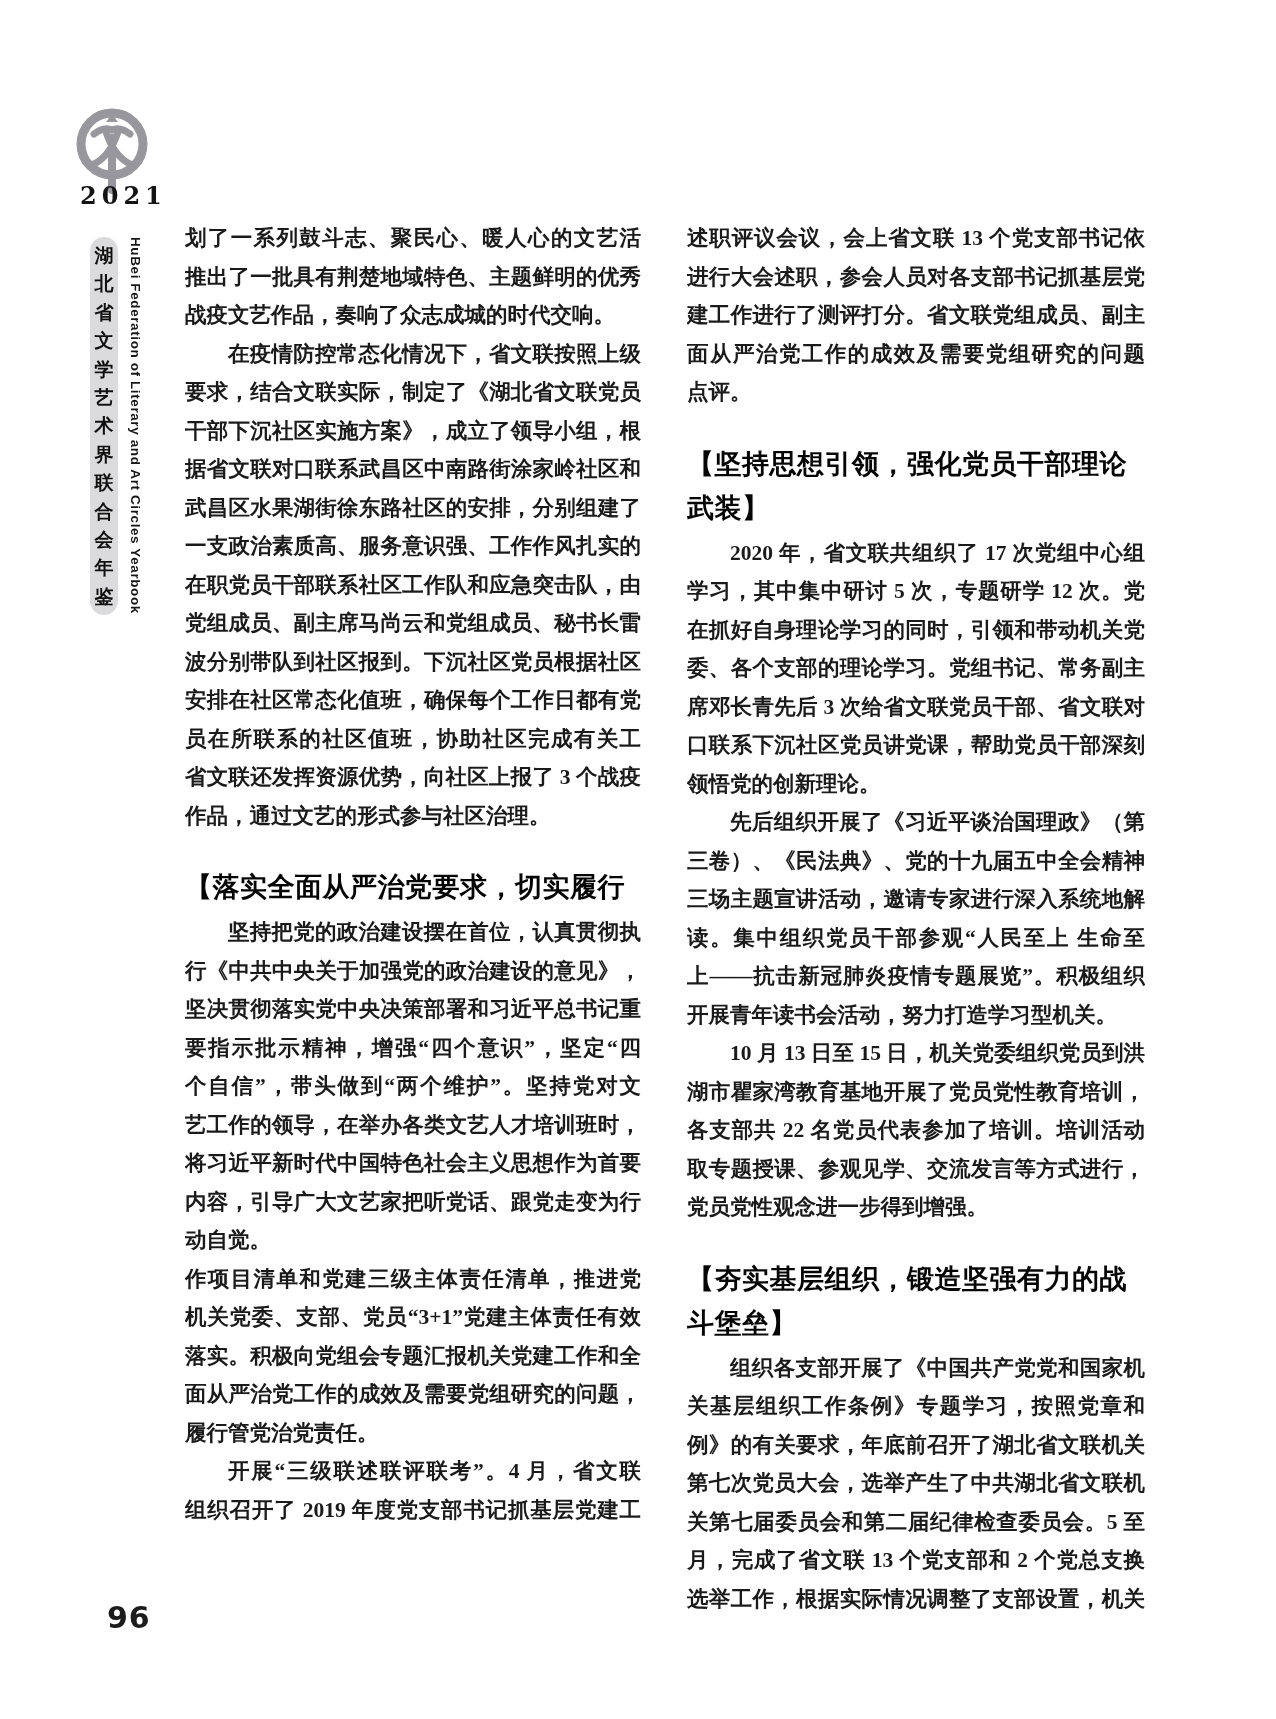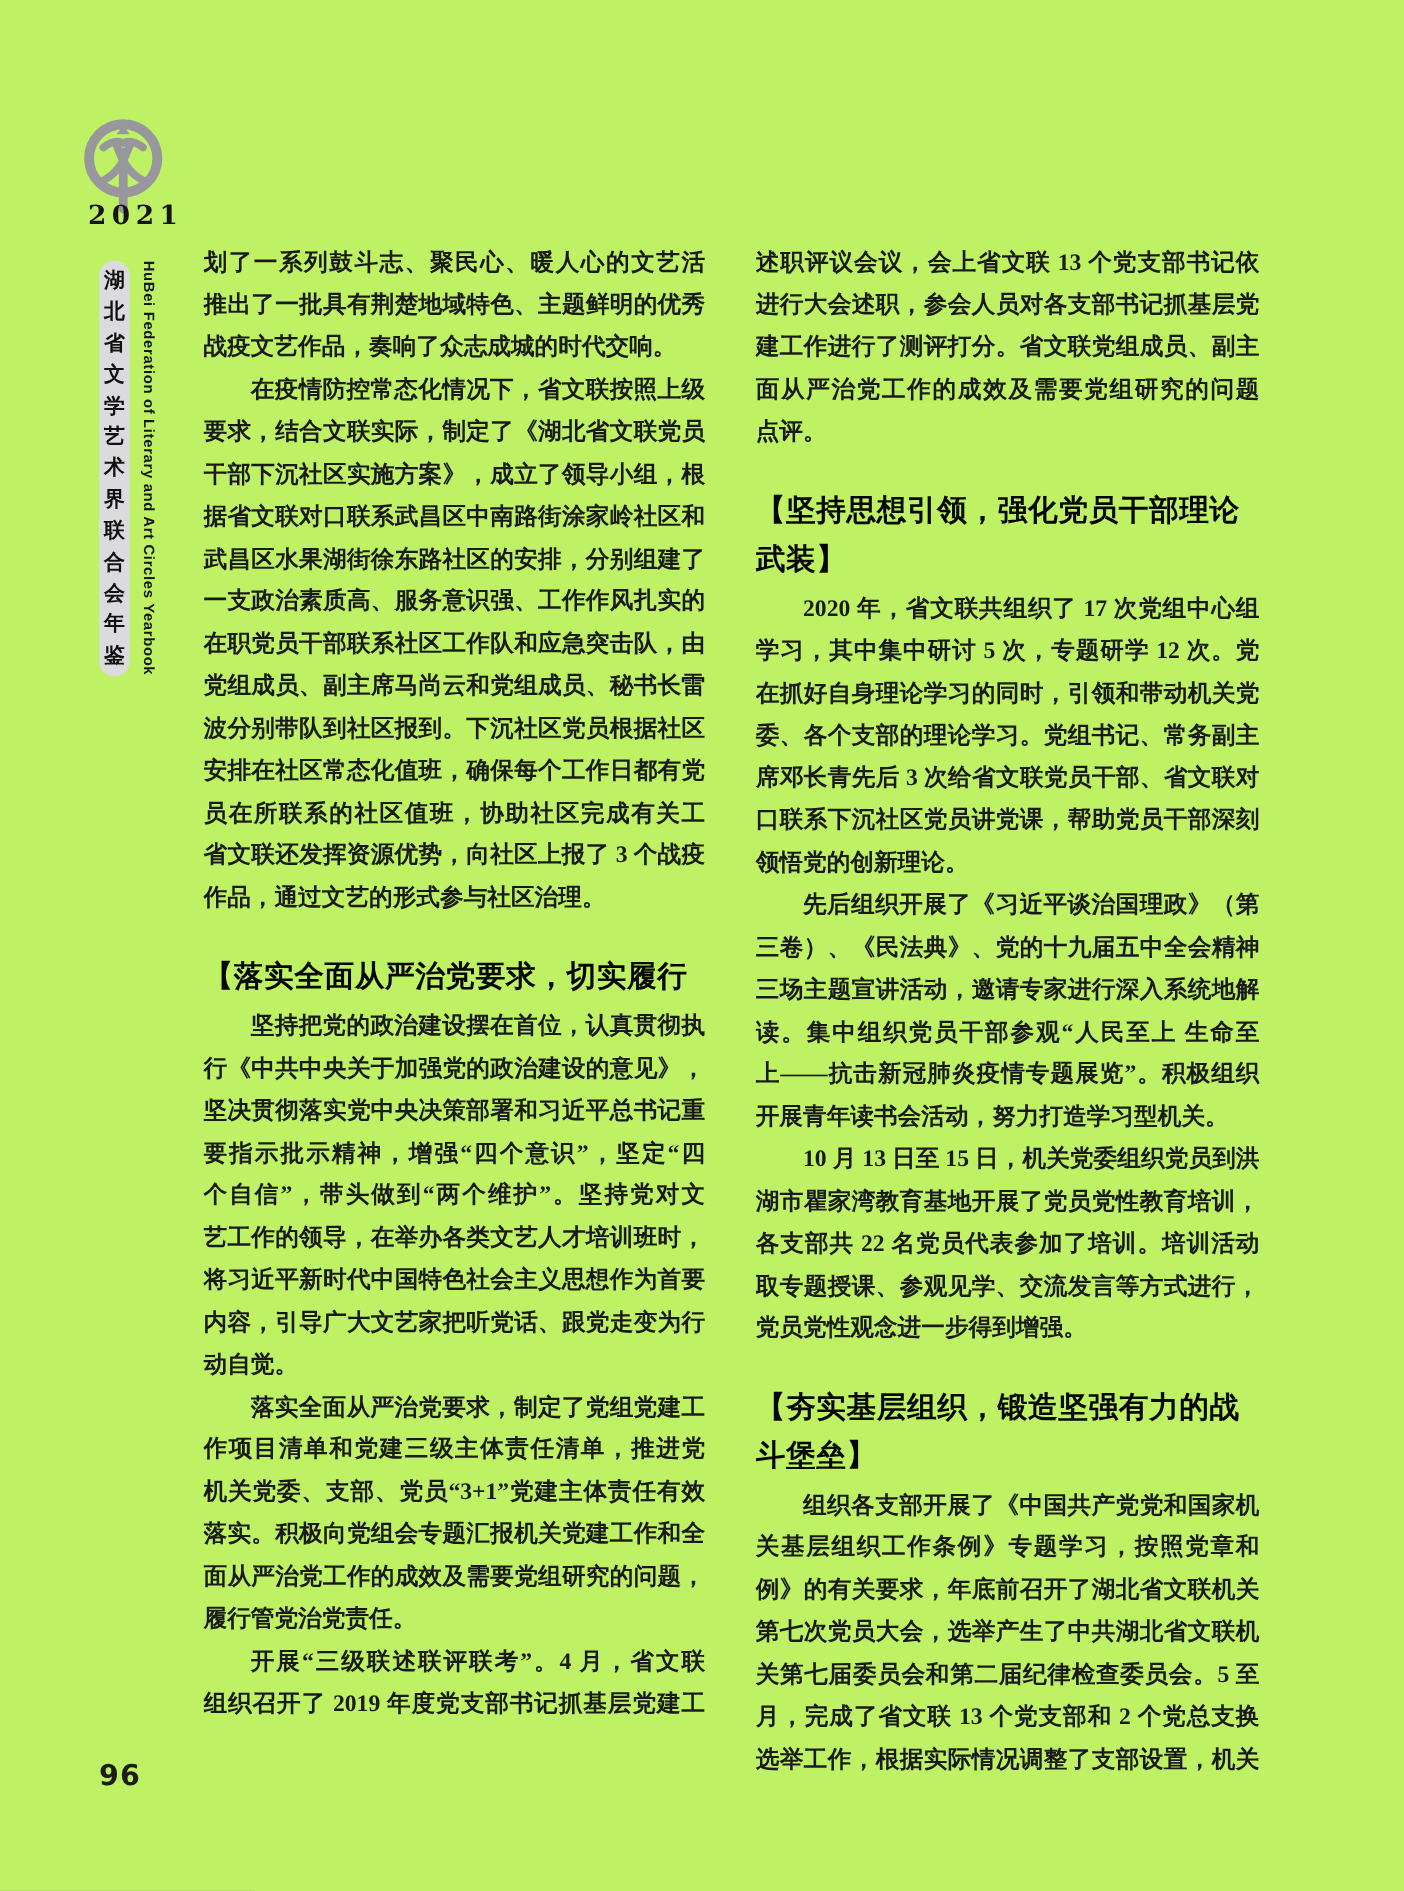--- a/index.html
+++ b/index.html
@@ -1,19 +1,19 @@
 <!DOCTYPE html>
 <html><head>
 <meta charset="utf-8">
 <style>
   html,body{margin:0;padding:0;background:#888;}
   .page{
     position:relative;
     width:1276px;height:1719px;
-    background:#bef264;
+    background:#ffffff;
     overflow:hidden;
     font-family:"Liberation Serif", serif;
     color:#1a1a1a;
   }
   
   .logo{position:absolute;left:74px;top:104px;width:78px;height:92px;}
   .year{
     position:absolute;left:80px;top:181px;width:70px;
     font-family:"DejaVu Serif", serif;font-weight:bold;
     font-size:24px;letter-spacing:5px;color:#141414;
@@ -53,23 +53,23 @@
     font-family:Liberation Sans, sans-serif;
     font-weight:800;font-size:27px;
     height:44px;line-height:44px;
     letter-spacing:0.5px;color:#050505;
     margin-top:0;text-align:left;
   }
   .line.body + .line.heading{margin-top:30px;}
   .line.heading + .line.body{margin-top:4px;}
   
   .pagenum{
-    position:absolute;left:90px;top:1600px;
+    position:absolute;left:107px;top:1600px;
     font-family:"DejaVu Sans", sans-serif;font-weight:bold;
-    font-size:26px;color:#1c1c1c;letter-spacing:1px;
+    font-size:30px;color:#1c1c1c;letter-spacing:1px;
   }
 </style>
 </head>
 <body>
 
 <div class="page">
 
   <div class="logo">
     <svg width="78" height="92" viewBox="0 0 78 92">
       <g stroke="#97979d" fill="none" stroke-linecap="round">
@@ -123,21 +123,20 @@
       <div class="line heading">【落实全面从严治党要求，切实履行</div>
       <div class="line body ind">坚持把党的政治建设摆在首位，认真贯彻执</div>
       <div class="line body">行《中共中央关于加强党的政治建设的意见》，</div>
       <div class="line body">坚决贯彻落实党中央决策部署和习近平总书记重</div>
       <div class="line body">要指示批示精神，增强“四个意识”，坚定“四</div>
       <div class="line body">个自信”，带头做到“两个维护”。坚持党对文</div>
       <div class="line body">艺工作的领导，在举办各类文艺人才培训班时，</div>
       <div class="line body">将习近平新时代中国特色社会主义思想作为首要</div>
       <div class="line body">内容，引导广大文艺家把听党话、跟党走变为行</div>
       <div class="line body noj">动自觉。</div>
-      <div class="line body ind">落实全面从严治党要求，制定了党组党建工</div>
       <div class="line body">作项目清单和党建三级主体责任清单，推进党组、</div>
       <div class="line body">机关党委、支部、党员“3+1”党建主体责任有效</div>
       <div class="line body">落实。积极向党组会专题汇报机关党建工作和全</div>
       <div class="line body">面从严治党工作的成效及需要党组研究的问题，</div>
       <div class="line body noj">履行管党治党责任。</div>
       <div class="line body ind">开展“三级联述联评联考”。4 月，省文联</div>
       <div class="line body">组织召开了 2019 年度党支部书记抓基层党建工作</div>
     </div>
   <div class="col col-right">
       <div class="line body">述职评议会议，会上省文联 13 个党支部书记依次</div>

